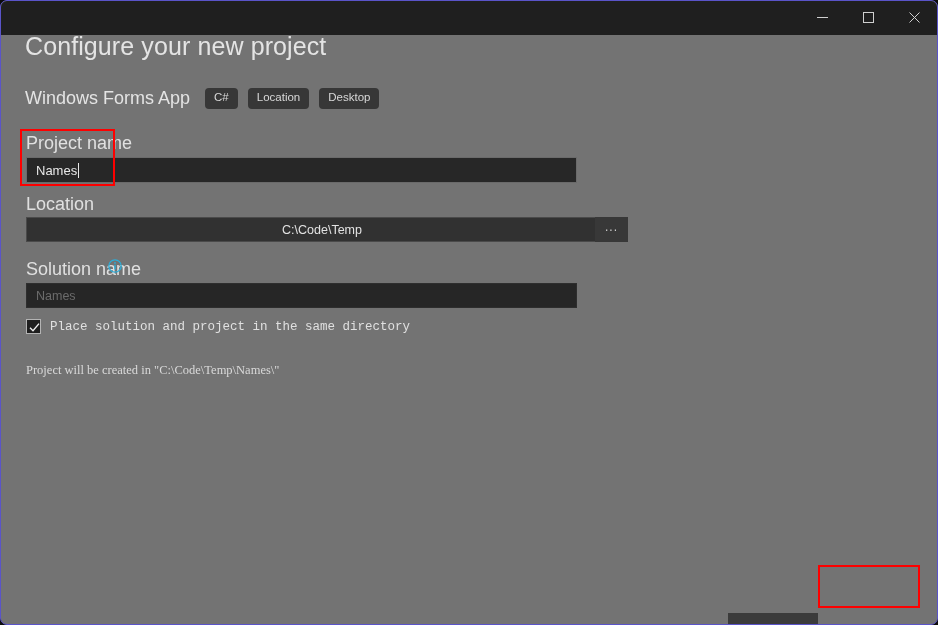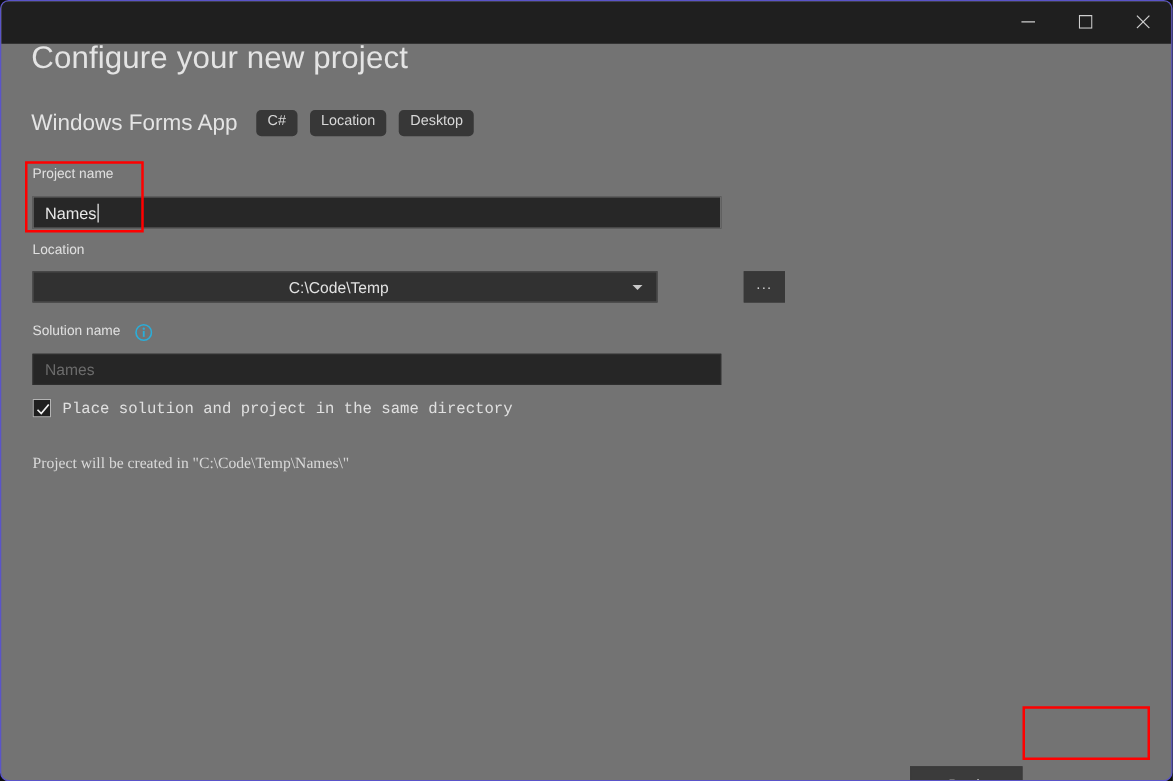--- a/index.html
+++ b/index.html
@@ -75,21 +75,21 @@
     font-size: 11.5px;
     border-radius: 4px;
     padding: 4px 9px 5px;
     line-height: 1;
     white-space: nowrap;
   }
 
   
   .field-label {
     position: absolute;
-    font-size: 11px;
+    font-size: 18px;
     color: #e0e0e0;
     white-space: nowrap;
   }
   .text-input {
     position: absolute;
     background: #272727;
     border: 1px solid #6a6a6a;
     color: #e8e8e8;
     font-size: 13px;
     font-family: "Liberation Sans", sans-serif;
@@ -112,21 +112,21 @@
     background: #e8e8e8;
     vertical-align: -3px;
     margin-left: 1px;
   }
 
   
   #label-location { left: 25px; top: 193px; }
   #combo-location {
     position: absolute;
     left: 25px; top: 216px;
-    width: 500px; height: 25px;
+    width: 602px; height: 25px;
     background: #313131;
     border: 1px solid #4a4a4a;
     display: flex;
     align-items: center;
     padding: 0 9px;
   }
   #location-value {
     font-size: 12.5px;
     color: #e2e2e2;
     flex: 1;

